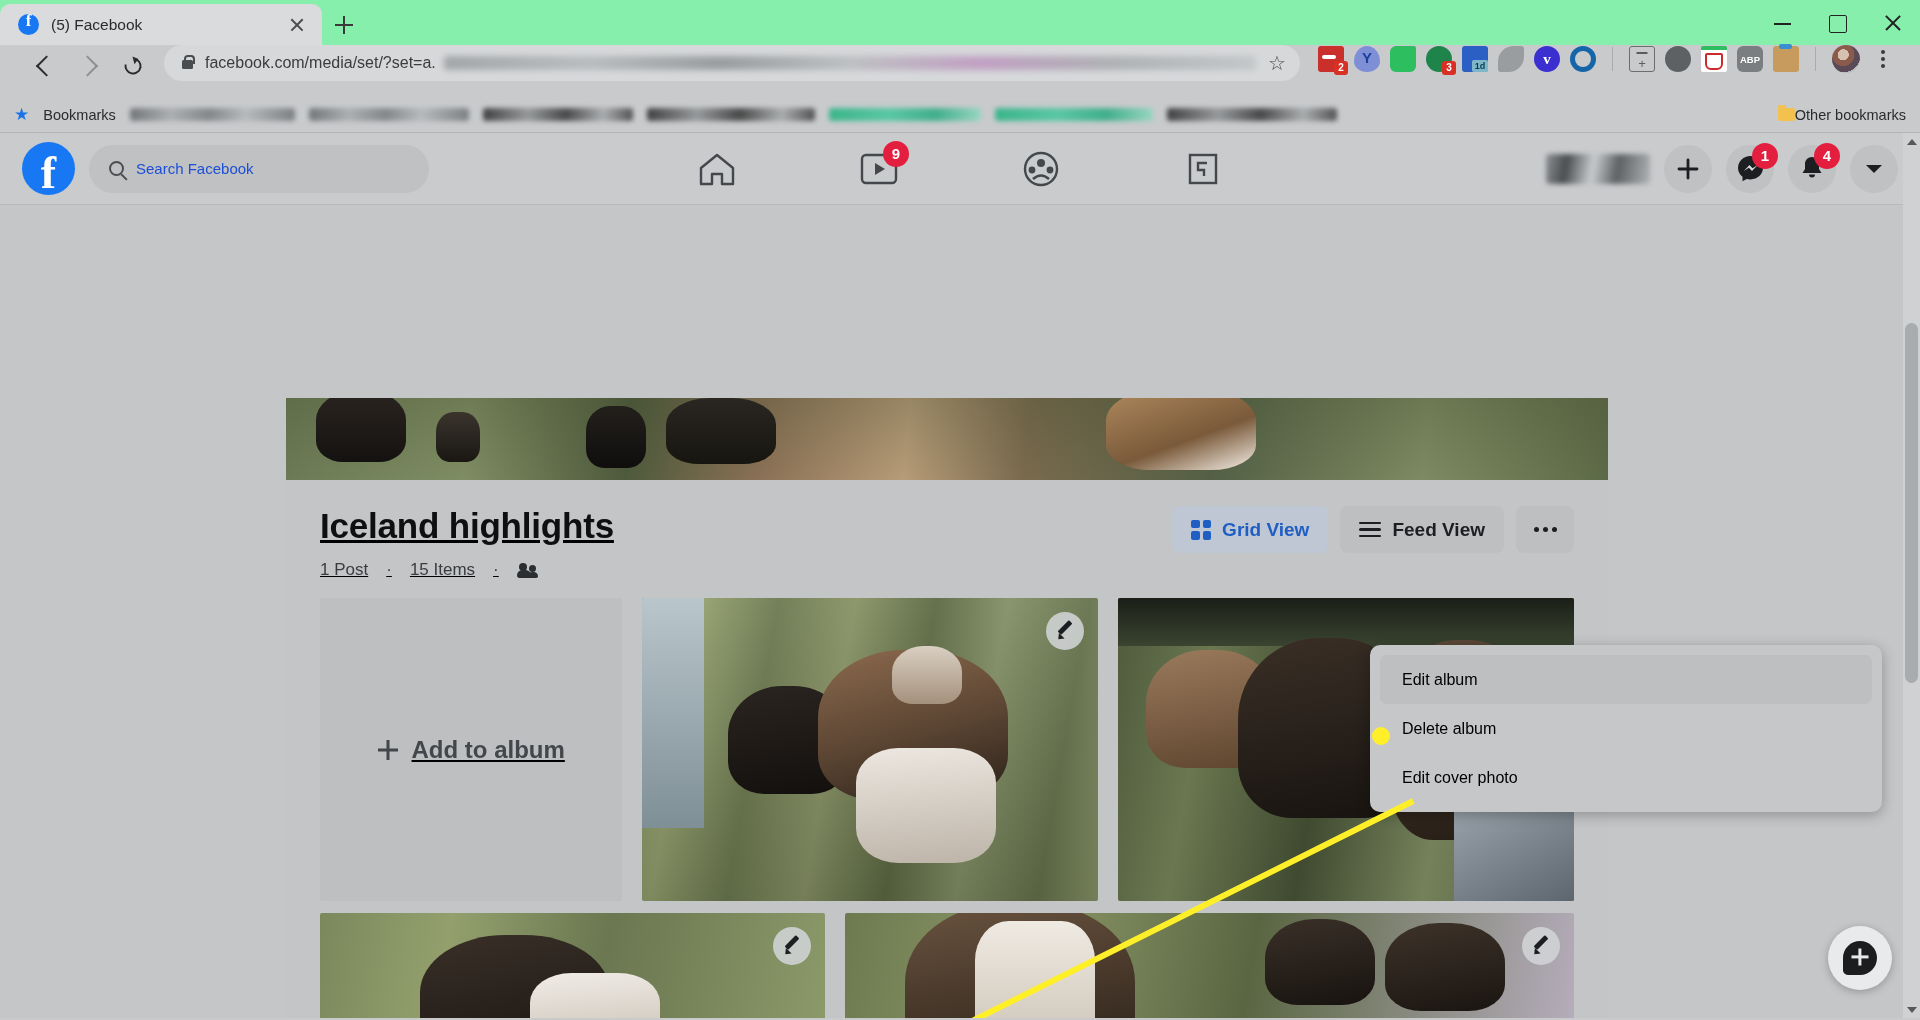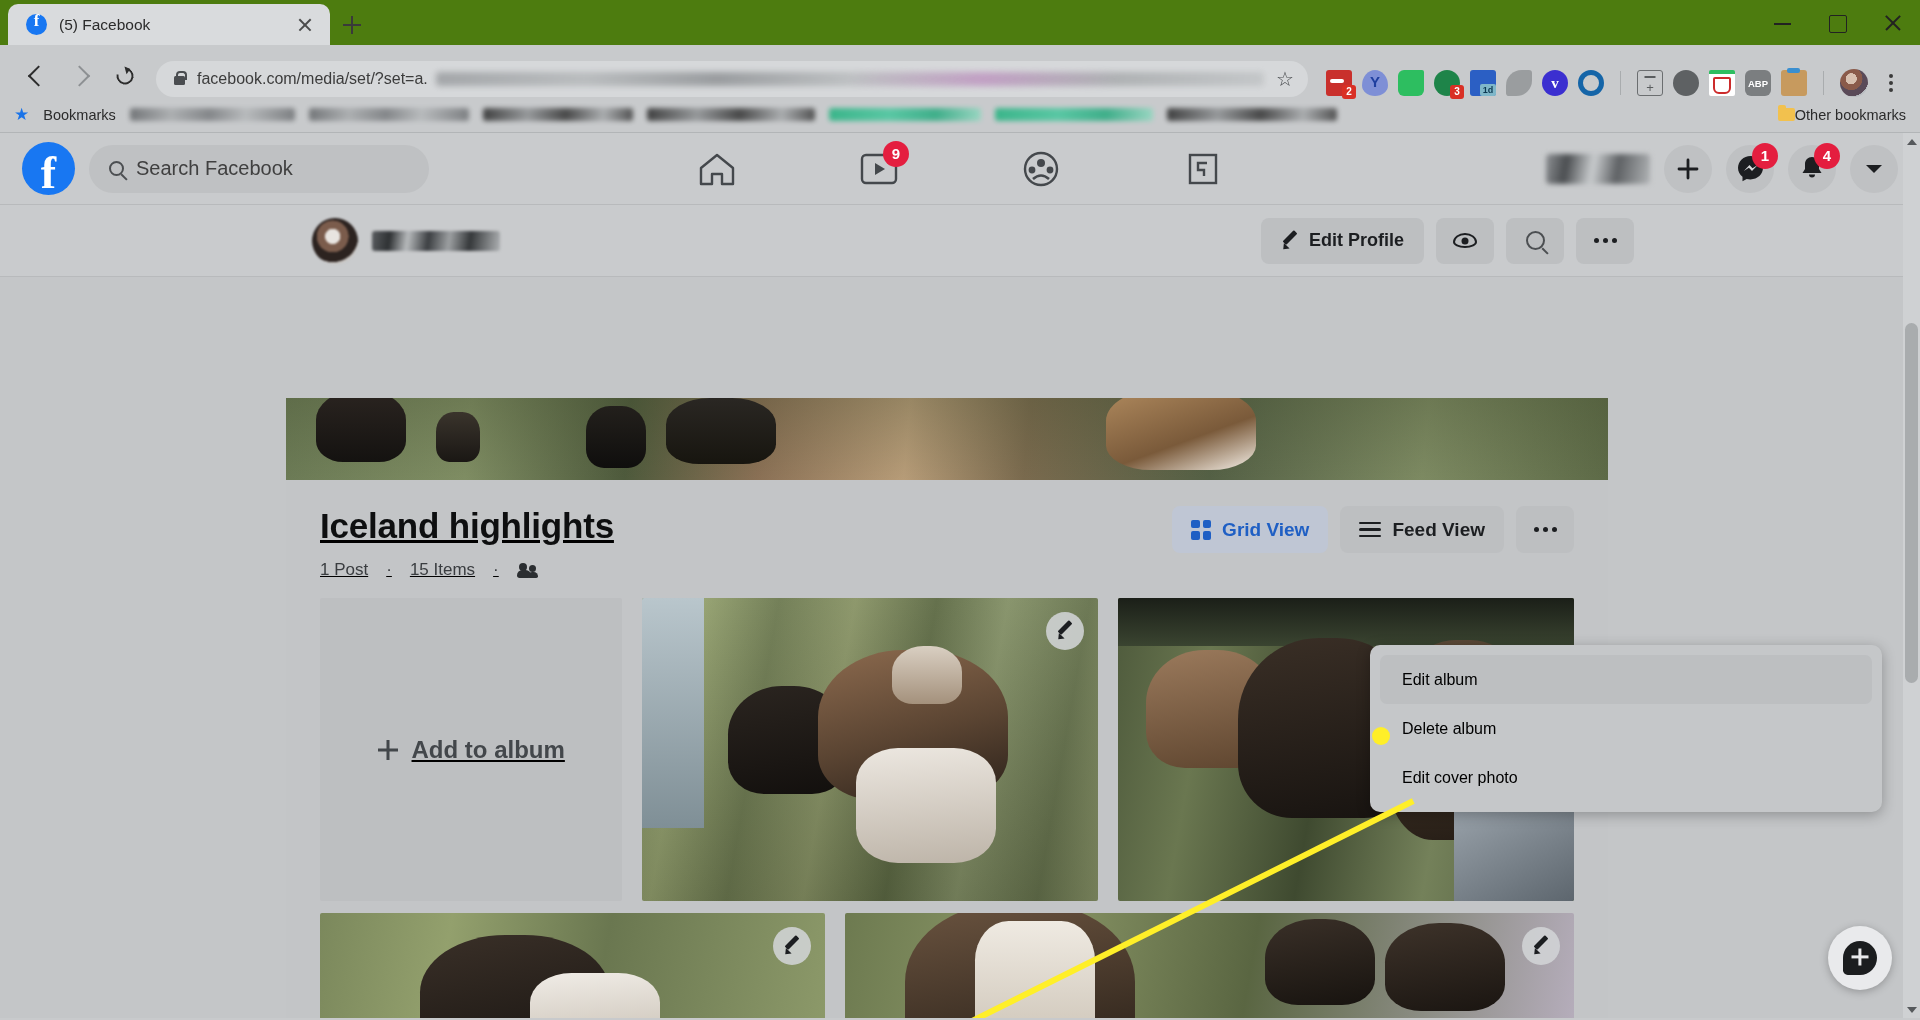--- a/index.html
+++ b/index.html
@@ -7,22 +7,22 @@
     width: 1920px; height: 1020px;
     overflow: hidden;
     font-family: "Liberation Sans", sans-serif;
     background: #c4c6c8;
   }
 
   
   .browser { width: 1920px; height: 1020px; position: relative; background:#c8cacc; }
 
   .tabstrip {
-    height: 45px; background: #4d7c0f; display: flex; align-items: flex-end;
-    padding-left: 8px; position: relative;
+    height: 45px; background: #86efac; display: flex; align-items: flex-end;
+    position: relative;
   }
   .tab {
     width: 322px; height: 41px; background: #d9dbdd;
     border-radius: 10px 10px 0 0;
     display: flex; align-items: center; gap: 12px;
     padding: 0 14px 0 18px; position: relative;
   }
   .tab-favicon {
     width: 21px; height: 21px; border-radius: 50%;
     background: #1877f2; position: relative; flex: 0 0 auto;
@@ -57,21 +57,21 @@
   .winbtn { width: 55px; height: 45px; position: relative; }
   .wb-min::before { content:""; position:absolute; left:19px; top:23px; width:17px; height:1.8px; background:#222; }
   .wb-max::before { content:""; position:absolute; left:19px; top:15px; width:16px; height:16px; border:1.8px solid #222; border-radius:2px; }
   .wb-close::before, .wb-close::after {
     content:""; position:absolute; left:18px; top:22px; width:20px; height:1.8px; background:#222;
   }
   .wb-close::before { transform: rotate(45deg); }
   .wb-close::after  { transform: rotate(-45deg); }
 
   
-  .toolbar { height: 52px; display: flex; align-items: flex-end; padding: 0 16px; gap: 2px; background:#c8cacc; }
+  .toolbar { height: 52px; display: flex; align-items: flex-start; padding: 0 24px; gap: 2px; background:#c8cacc; }
   .navbtn { width: 42px; height: 42px; position: relative; flex: 0 0 auto; }
   .arrow-left, .arrow-right {
     position: absolute; left: 50%; top: 50%; width: 15px; height: 15px;
     border-left: 2.1px solid #2c2c2c; border-bottom: 2.1px solid #2c2c2c;
   }
   .arrow-left  { transform: translate(-40%,-50%) rotate(45deg); }
   .arrow-right { transform: translate(-60%,-50%) rotate(-135deg); border-left-color:#8d9093; border-bottom-color:#8d9093; }
   .reload {
     position:absolute; left:50%; top:50%; width:17px; height:17px;
     border:2.1px solid #2c2c2c; border-radius:50%;
@@ -167,21 +167,21 @@
   }
   .fb-search {
     margin-left: 14px; width: 340px; height: 48px; border-radius: 24px;
     background: #bfc1c3; display:flex; align-items:center; gap:12px; padding: 0 20px;
   }
   .mag {
     width:15px; height:15px; border:2.2px solid #4c4f52; border-radius:50%;
     position:relative; flex:0 0 auto;
   }
   .mag::after { content:""; position:absolute; right:-6px; bottom:-4px; width:8px; height:2.2px; background:#4c4f52; transform:rotate(45deg); }
-  .fb-search-ph { font-size:20px; color:#404040; }
+  .fb-search-ph { font-size:15px; color:#1d4ed8; }
 
   .fb-nav { position:absolute; left: 0; right: 0; display:flex; justify-content:center; gap: 110px; }
   .fb-nav-item { width: 52px; height: 52px; position: relative; display:flex; align-items:center; justify-content:center; }
   .nav-badge {
     position:absolute; top:-2px; right:-4px; min-width:26px; height:26px;
     background:#e41e3f; color:#fff; border-radius:13px; font-size:15px; font-weight:bold;
     display:flex; align-items:center; justify-content:center; padding:0 6px;
   }
 
   .fb-right { margin-left:auto; display:flex; align-items:center; gap:14px; position:relative; z-index:2; }
@@ -507,43 +507,20 @@
           <span class="nav-badge">4</span>
         </div>
         <div class="circ-btn">
           <svg width="20" height="14" viewBox="0 0 20 14">
             <path d="M2 3 L10 11 L18 3 Z" fill="#1c1e21"></path>
           </svg>
         </div>
       </div>
     </div>
 
-    <div class="profile-bar">
-      <div class="pb-avatar"></div>
-      <div class="pb-name-blur"></div>
-      <div class="pb-actions">
-        <div class="pb-btn">
-          <span class="pencil"></span>
-          <span>Edit Profile</span>
-        </div>
-        <div class="pb-btn icon-only">
-          <span class="eye"></span>
-        </div>
-        <div class="pb-btn icon-only">
-          <span class="mag" style="width:19px;height:19px;border-width:2.6px;"></span>
-        </div>
-        <div class="pb-btn icon-only">
-          <span class="dots3">
-              <i></i>
-              <i></i>
-              <i></i>
-            </span>
-        </div>
-      </div>
-    </div>
 
     <div class="fb-edge-left"></div>
     <div class="fb-edge-right"></div>
 
     <div class="content-col">
       <div class="cover-strip">
         <span class="horse h1"></span>
         <span class="horse h5"></span>
         <span class="horse h2"></span>
         <span class="horse h3"></span>

